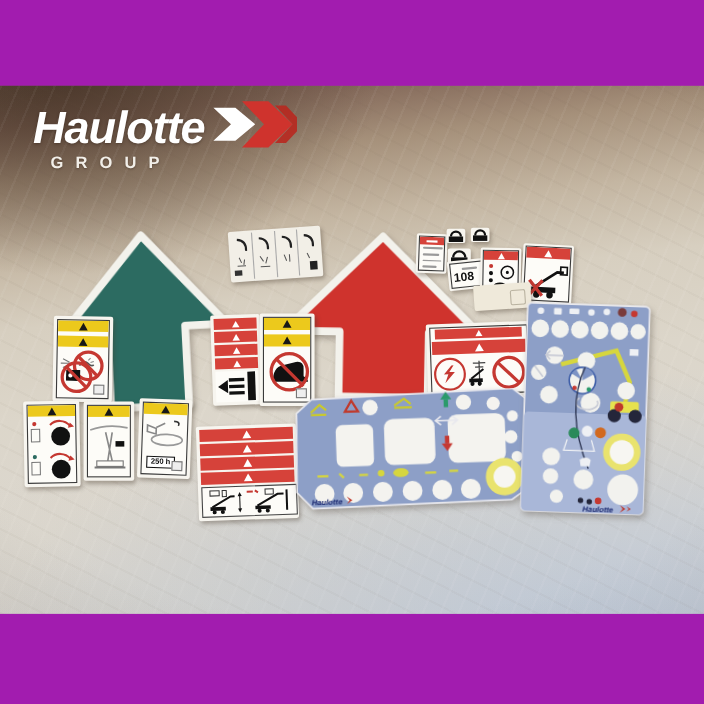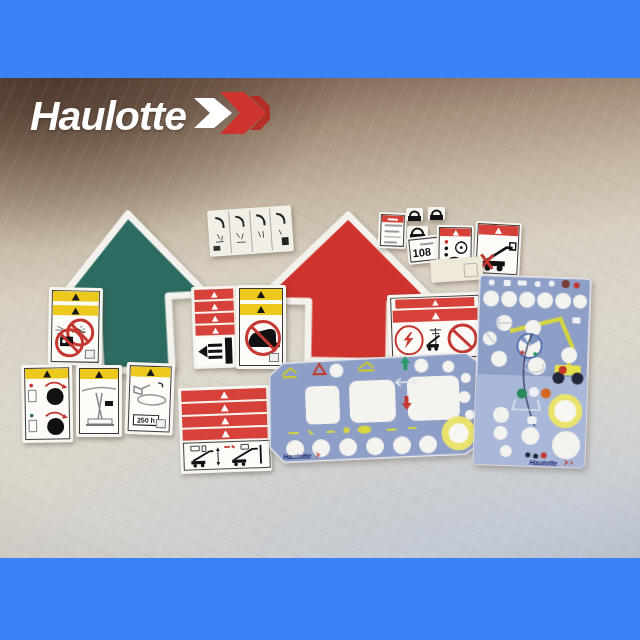--- a/index.html
+++ b/index.html
@@ -1,16 +1,16 @@
 <!DOCTYPE html>
 <html><head>
 <meta charset="utf-8">
 <style>
   html,body{margin:0;padding:0;background:#fff;}
-  .stage{position:relative;width:640px;height:640px;background:#3b82f6;overflow:hidden;
+  .stage{position:relative;width:640px;height:640px;background:#a21caf;overflow:hidden;
          font-family:"Liberation Sans",sans-serif;}
   
   .photo{position:absolute;left:0;top:78px;width:640px;height:480px;
     background:
       radial-gradient(420px 260px at 8% -2%, rgba(62,44,32,.75), rgba(62,44,32,0) 70%),
       radial-gradient(900px 420px at 85% 108%, rgba(168,188,216,.55), rgba(168,188,216,0) 62%),
       radial-gradient(700px 300px at 30% 108%, rgba(214,208,196,.6), rgba(214,208,196,0) 60%),
       linear-gradient(173deg,#6e5848 0%, #84695a 7%, #a5907a 16%, #c4b6a2 28%, #d7cfc0 40%, #dcd6ca 55%, #dbd7cf 75%, #d3d4d6 100%);
   }
   .photo::before{content:"";position:absolute;inset:0;opacity:.5;pointer-events:none;background:
@@ -54,20 +54,21 @@
 
   <div class="brand">
     <div class="brand-row">
       <span class="brand-name">Haulotte</span>
       <svg class="brand-chev" width="78" height="46" viewBox="0 0 78 46">
         <path d="M2,8 h20 l18,15 l-18,15 h-20 l16,-15 z" fill="#ffffff"></path>
         <path d="M28,2 h24 l22,21 l-22,21 h-24 l20,-21 z" fill="#cf332d"></path>
         <path d="M58,6 h10 l16,17 l-16,17 h-10 l16,-17 z" fill="#b8281f" opacity=".9"></path>
       </svg>
     </div>
+    <div class="brand-sub">GROUP</div>
   </div>
 
   <svg style="position:absolute;left:50px;top:210px;transform:rotate(-3deg);filter:drop-shadow(2px 3px 3px rgba(70,58,45,.35));" width="160" height="164" viewBox="0 0 160 164">
     <polygon points="82,4 156,88 118,88 118,160 47,160 47,88 8,88" fill="#2c6b61" stroke="#f3f2ec" stroke-width="7" stroke-linejoin="round"></polygon>
   </svg>
   <svg style="position:absolute;left:252px;top:211px;transform:rotate(1deg);filter:drop-shadow(2px 3px 3px rgba(70,58,45,.35));" width="192" height="154" viewBox="0 0 192 154">
     <polygon points="95,4 184,91 138,91 138,150 57,150 57,91 7,91" fill="#cf332d" stroke="#f3f2ec" stroke-width="7" stroke-linejoin="round"></polygon>
   </svg>
 
   <div class="stk" style="left:207px;top:211px;width:84px;height:46px;transform:rotate(-4deg);background:#f2efe7;">

